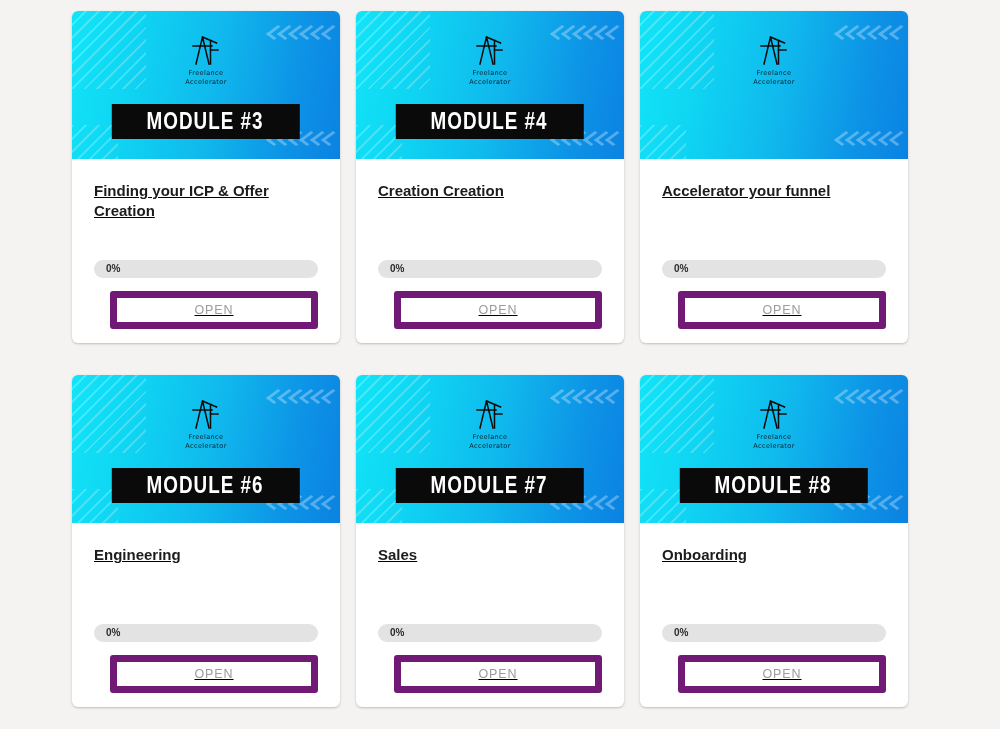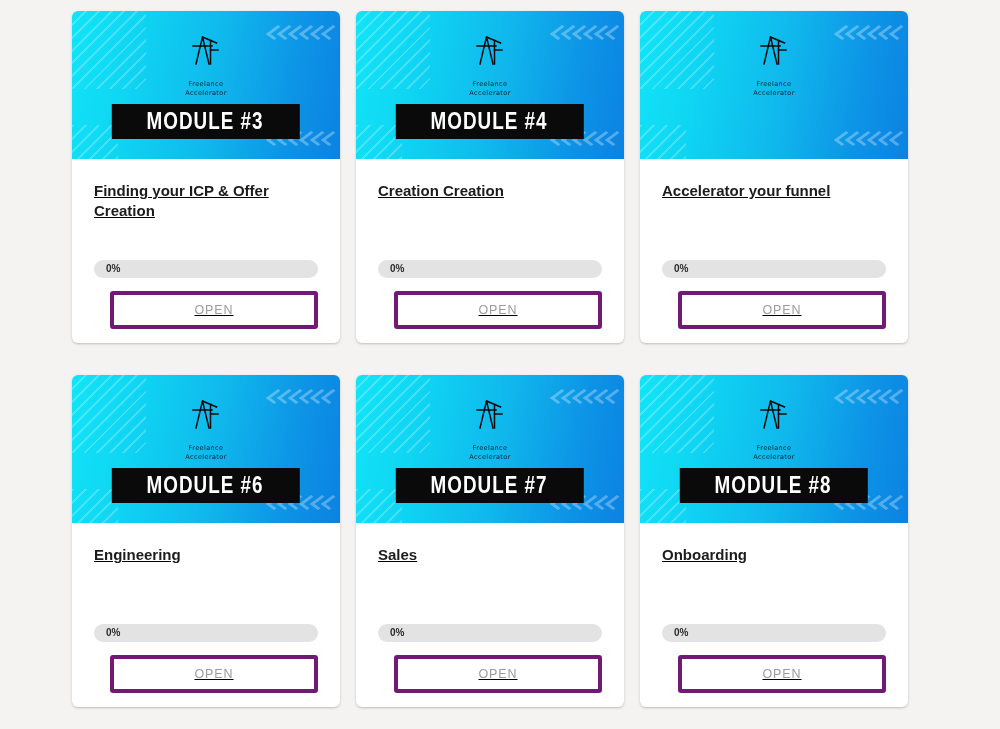--- a/index.html
+++ b/index.html
@@ -93,21 +93,21 @@
   }
   .brand-mark { display: block; }
   .brand-line {
     font-family: "DejaVu Sans", sans-serif;
     font-size: 6.5px;
     letter-spacing: 0.4px;
     color: #06202c;
     line-height: 9px;
     text-align: center;
   }
-  .brand-line.first { margin-top: 14px; }
+  .brand-line.first { margin-top: 3px; }
 
   .module-badge {
     position: absolute;
     left: 50%;
     transform: translateX(-50%);
     top: 93px;
     background: #0a0a0a;
     color: #ffffff;
     padding: 6px 24px 7px 22px;
     font-family: "Liberation Sans Narrow", "Liberation Sans", sans-serif;
@@ -154,21 +154,21 @@
     left: 12px;
     font-size: 10px;
     font-weight: bold;
     color: #2b2b2b;
     line-height: 10px;
   }
 
   .open-btn {
     margin: 13px 0 14px 16px;
     height: 38px;
-    border: 4px solid #701a75;
+    border: 7px solid #701a75;
     border-radius: 3px;
     background: #ffffff;
     color: #9b9b9b;
     font-size: 12.5px;
     letter-spacing: 0.9px;
     display: flex;
     align-items: center;
     justify-content: center;
     cursor: pointer;
     box-sizing: border-box;

